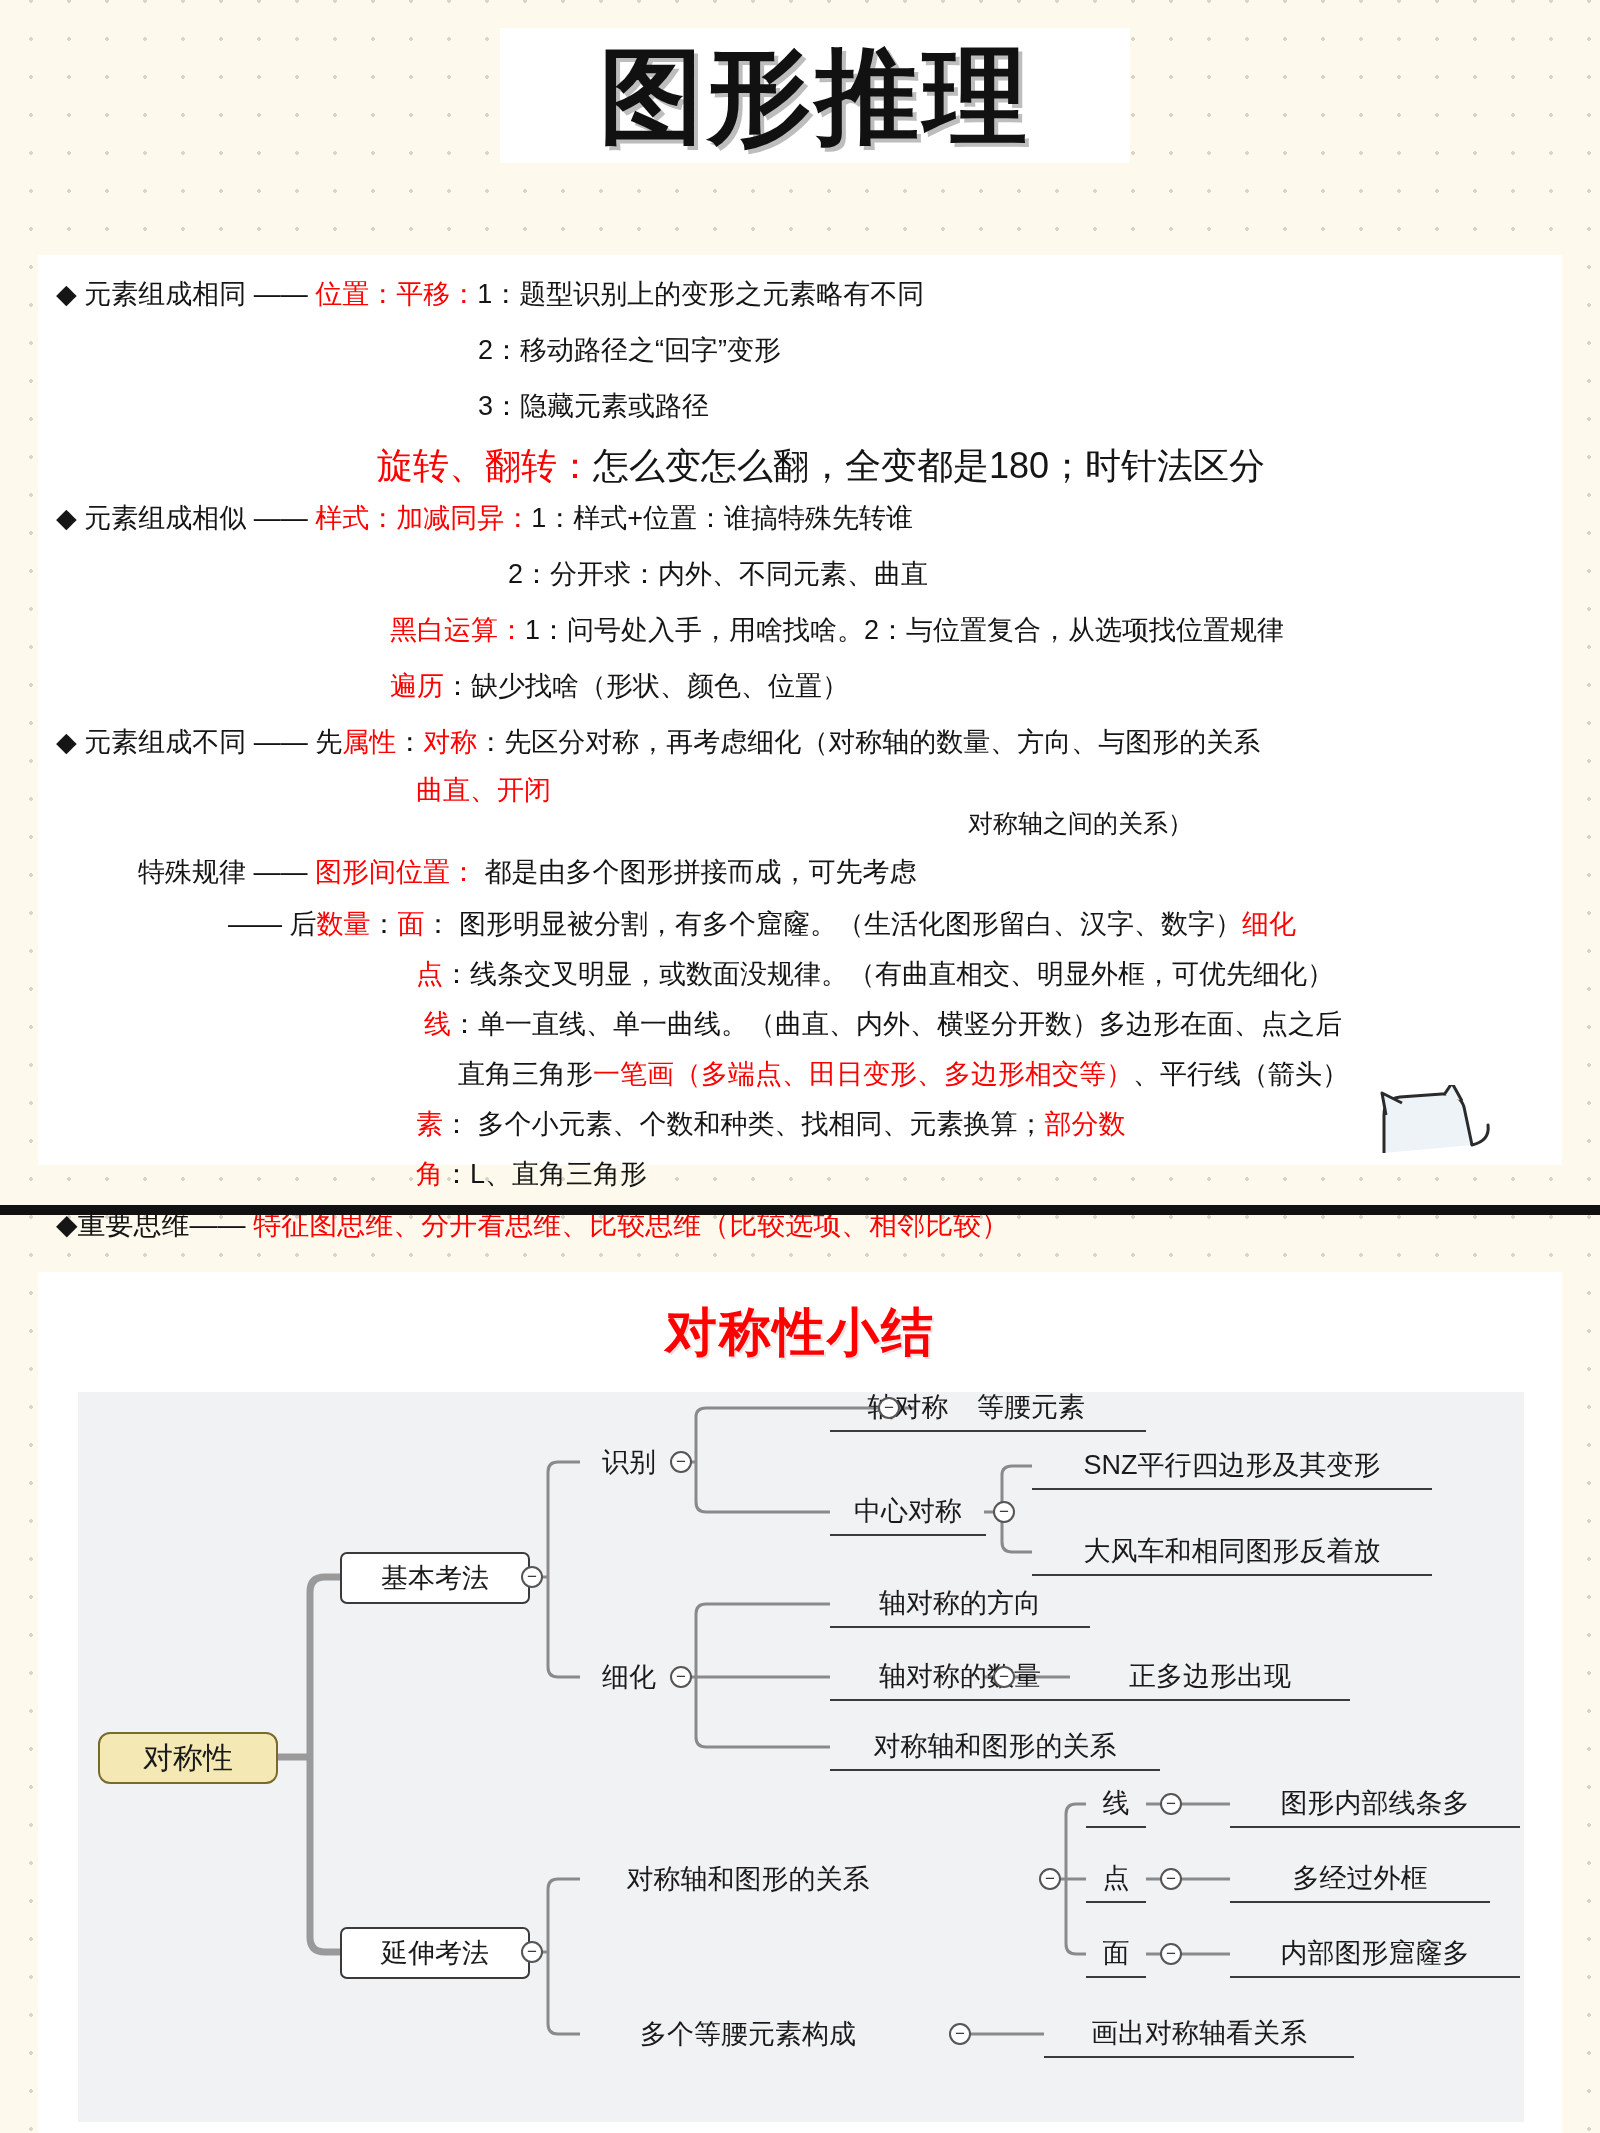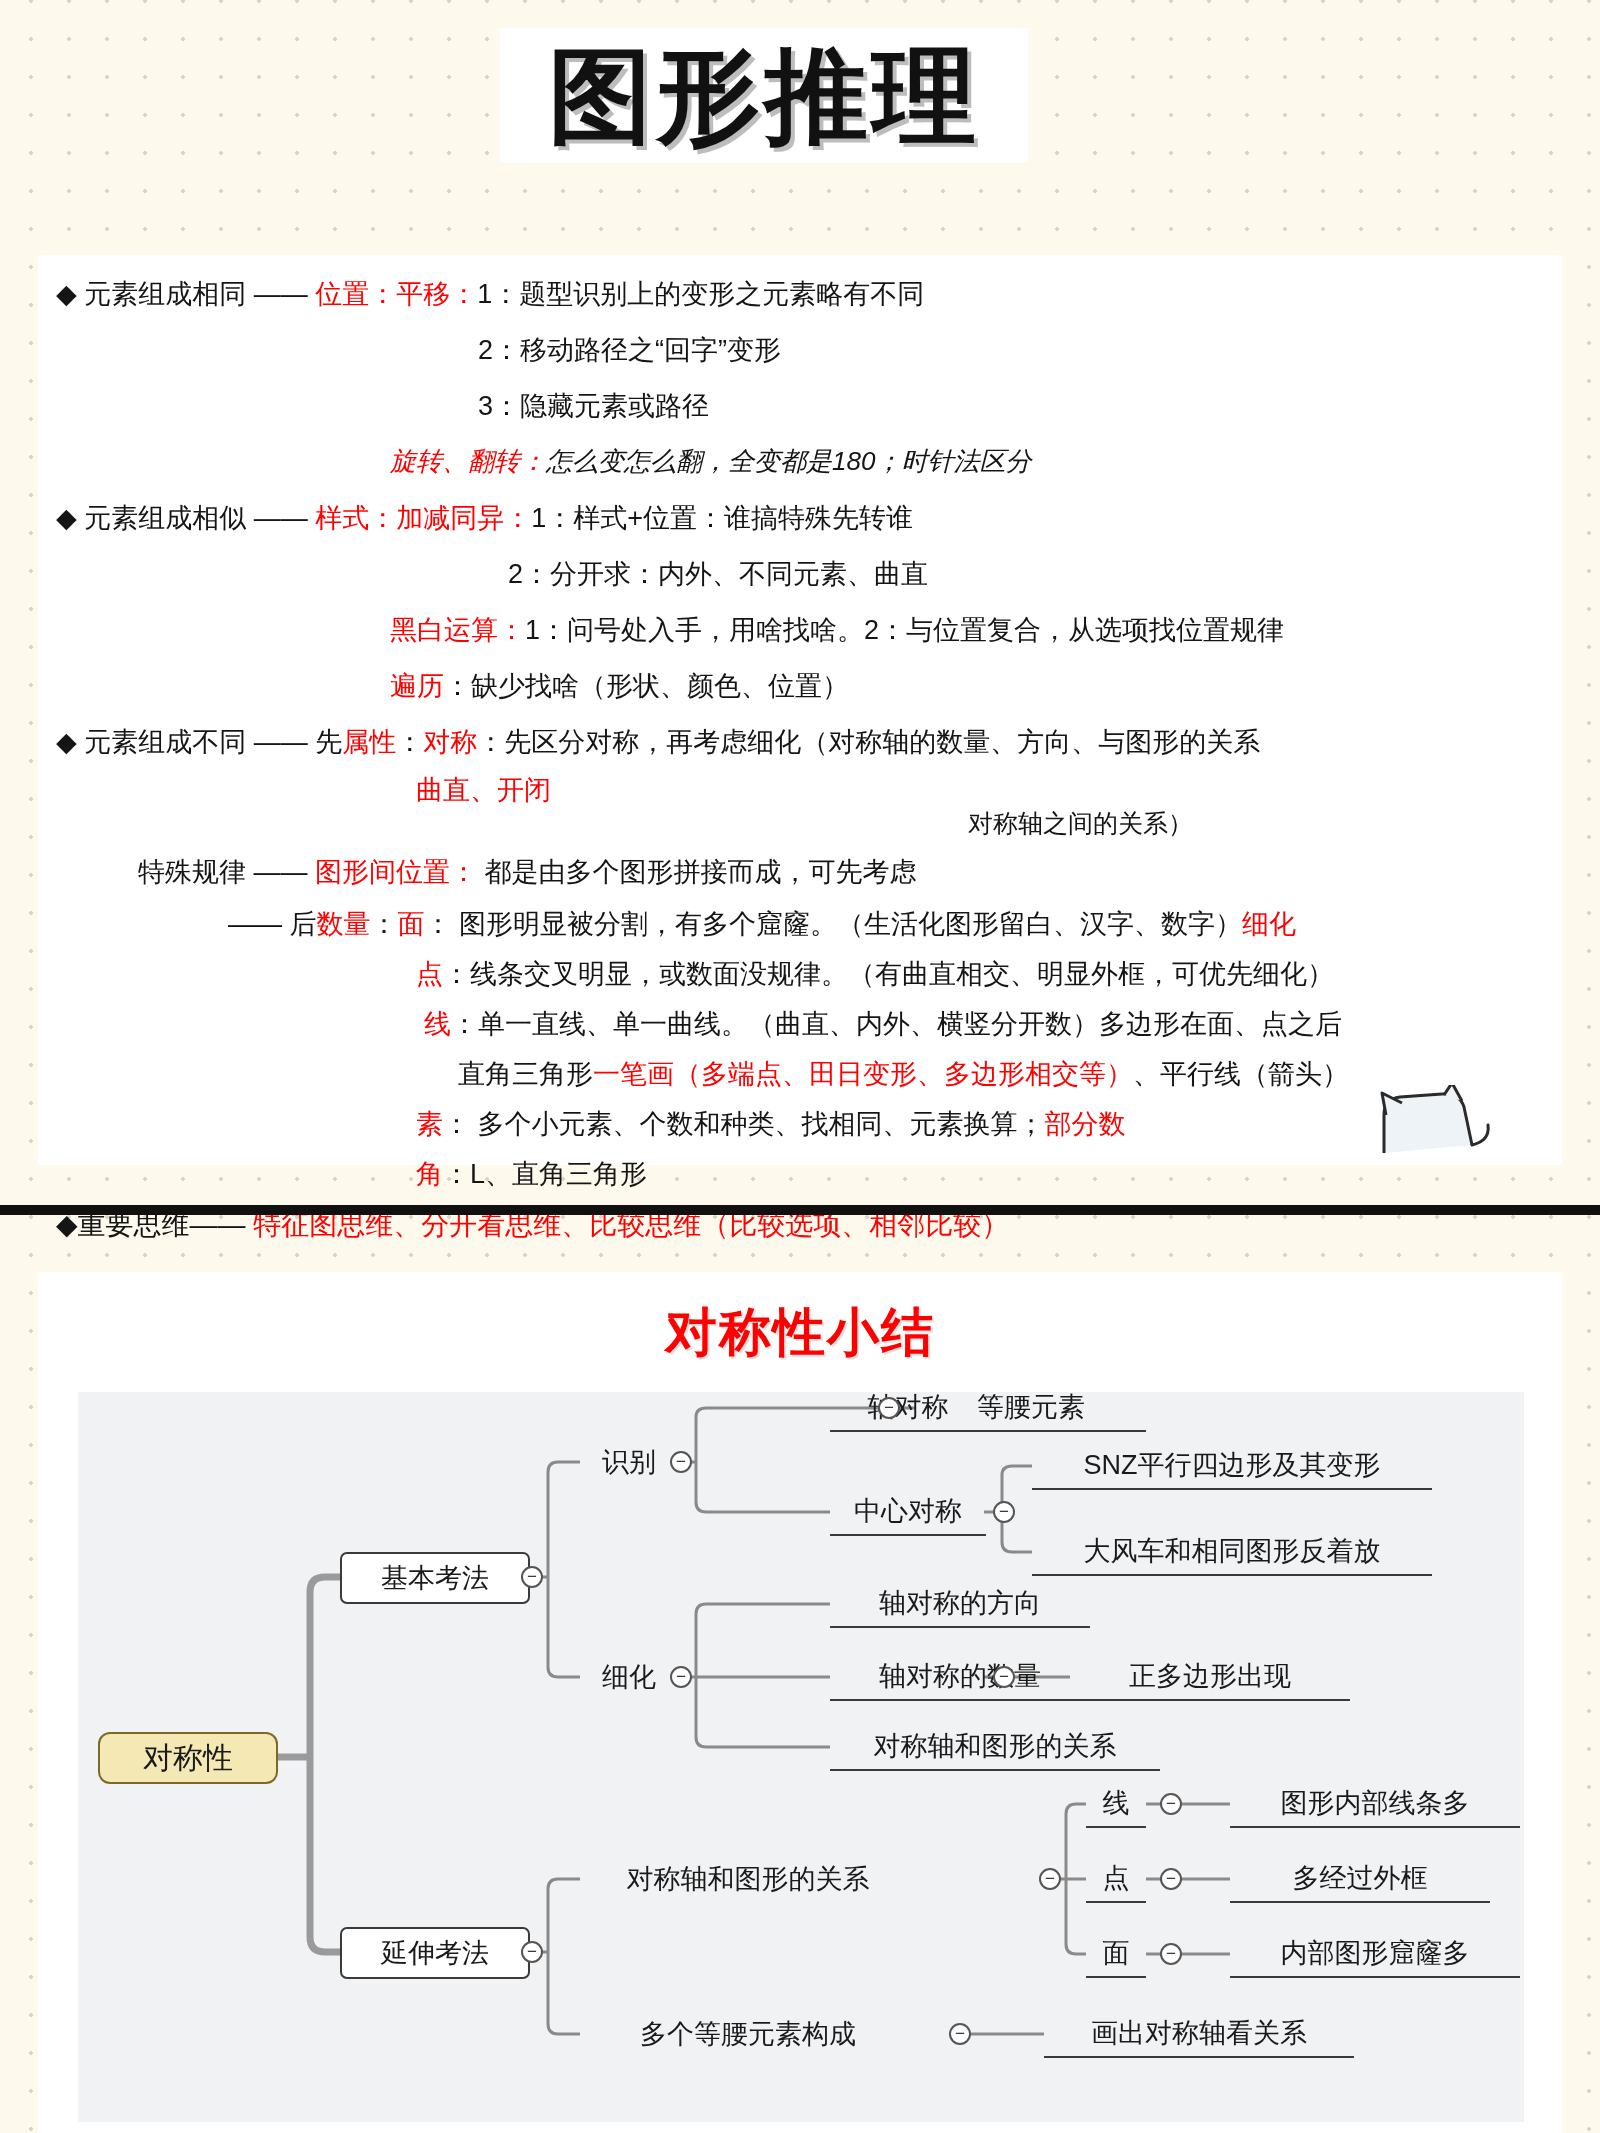--- a/index.html
+++ b/index.html
@@ -15,21 +15,21 @@
   .dotpaper{
     position:absolute; inset:0;
     background-color:#fdfaed;
     background-image:radial-gradient(#d8d5c6 1.6px, transparent 1.7px);
     background-size:38px 38px;
     background-position:12px 20px;
   }
 
   
   .title-wrap{
-    position:absolute; left:500px; top:28px; width:528px; height:135px;
+    position:absolute; left:500px; top:28px; width:630px; height:135px;
     background:#ffffff; display:flex; align-items:center; justify-content:center;
   }
   .title{
     font-size:104px; font-weight:bold; color:#111; letter-spacing:4px;
     line-height:1; text-shadow:4px 4px 0 #bdbdbd;
     font-family:"DejaVu Sans","Liberation Sans",sans-serif;
   }
 
   
   .panel1{
@@ -85,21 +85,21 @@
 
 <div class="title-wrap">
   <div class="title">图形推理</div>
 </div>
 
 <div class="panel1">
   <div class="lines" id="note-lines">
       <div class="ln" style="left: 18px; top: 26px; font-size: 27px;"><span class="b">◆ 元素组成相同 ——</span><span class="r"> 位置：平移：</span><span class="b">1：题型识别上的变形之元素略有不同</span></div>
       <div class="ln" style="left: 440px; top: 82px; font-size: 27px;"><span class="b">2：移动路径之“回字”变形</span></div>
       <div class="ln" style="left: 440px; top: 138px; font-size: 27px;"><span class="b">3：隐藏元素或路径</span></div>
-      <div class="ln" style="left: 352px; top: 193px; font-size: 26px; font-style: italic;"><span class="r">旋转、翻转：</span><span class="b">怎么变怎么翻，全变都是180；时针法区分</span></div>
+      <div class="ln" style="left: 339px; top: 193px; font-size: 36px;"><span class="r">旋转、翻转：</span><span class="b">怎么变怎么翻，全变都是180；时针法区分</span></div>
       <div class="ln" style="left: 18px; top: 250px; font-size: 27px;"><span class="b">◆ 元素组成相似 ——</span><span class="r"> 样式：加减同异：</span><span class="b">1：样式+位置：谁搞特殊先转谁</span></div>
       <div class="ln" style="left: 470px; top: 306px; font-size: 27px;"><span class="b">2：分开求：内外、不同元素、曲直</span></div>
       <div class="ln" style="left: 352px; top: 362px; font-size: 27px;"><span class="r">黑白运算：</span><span class="b">1：问号处入手，用啥找啥。2：与位置复合，从选项找位置规律</span></div>
       <div class="ln" style="left: 352px; top: 418px; font-size: 27px;"><span class="r">遍历</span><span class="b">：缺少找啥（形状、颜色、位置）</span></div>
       <div class="ln" style="left: 18px; top: 474px; font-size: 27px;"><span class="b">◆ 元素组成不同 —— 先</span><span class="r">属性</span><span class="b">：</span><span class="r">对称</span><span class="b">：先区分对称，再考虑细化（对称轴的数量、方向、与图形的关系</span></div>
       <div class="ln" style="left: 378px; top: 522px; font-size: 27px;"><span class="r">曲直、开闭</span></div>
       <div class="ln" style="left: 930px; top: 556px; font-size: 25px;"><span class="b">对称轴之间的关系）</span></div>
       <div class="ln" style="left: 100px; top: 604px; font-size: 27px;"><span class="b">特殊规律 ——</span><span class="r"> 图形间位置：</span><span class="b"> 都是由多个图形拼接而成，可先考虑</span></div>
       <div class="ln" style="left: 190px; top: 656px; font-size: 27px;"><span class="b">—— 后</span><span class="r">数量</span><span class="b">：</span><span class="r">面</span><span class="b">： 图形明显被分割，有多个窟窿。（生活化图形留白、汉字、数字）</span><span class="r">细化</span></div>
       <div class="ln" style="left: 378px; top: 706px; font-size: 27px;"><span class="r">点</span><span class="b">：线条交叉明显，或数面没规律。（有曲直相交、明显外框，可优先细化）</span></div>

